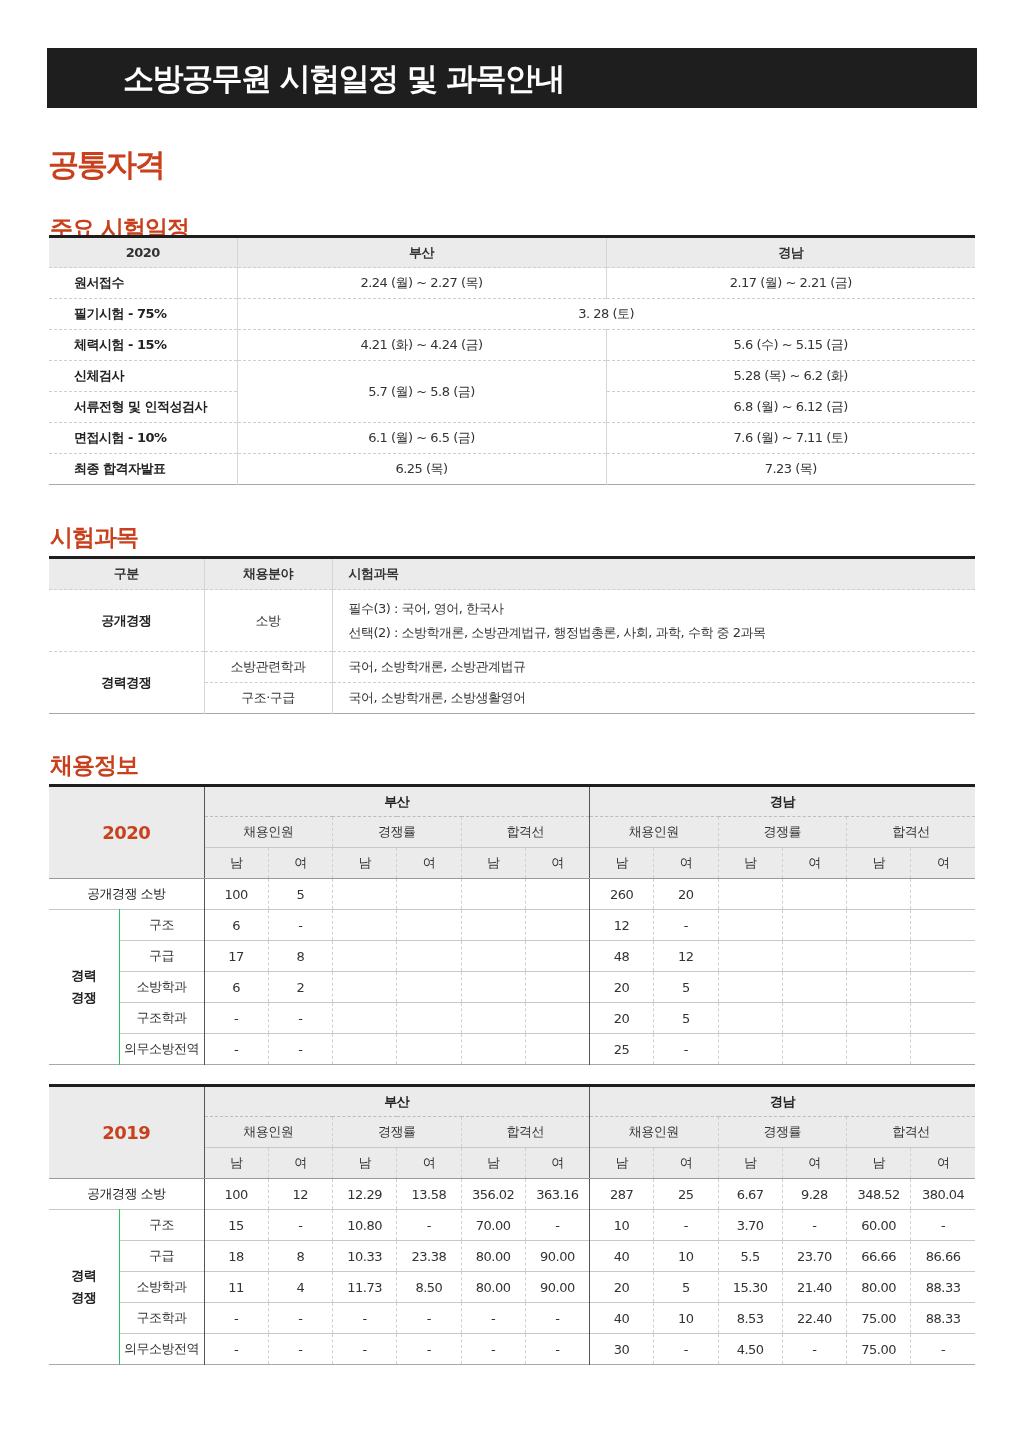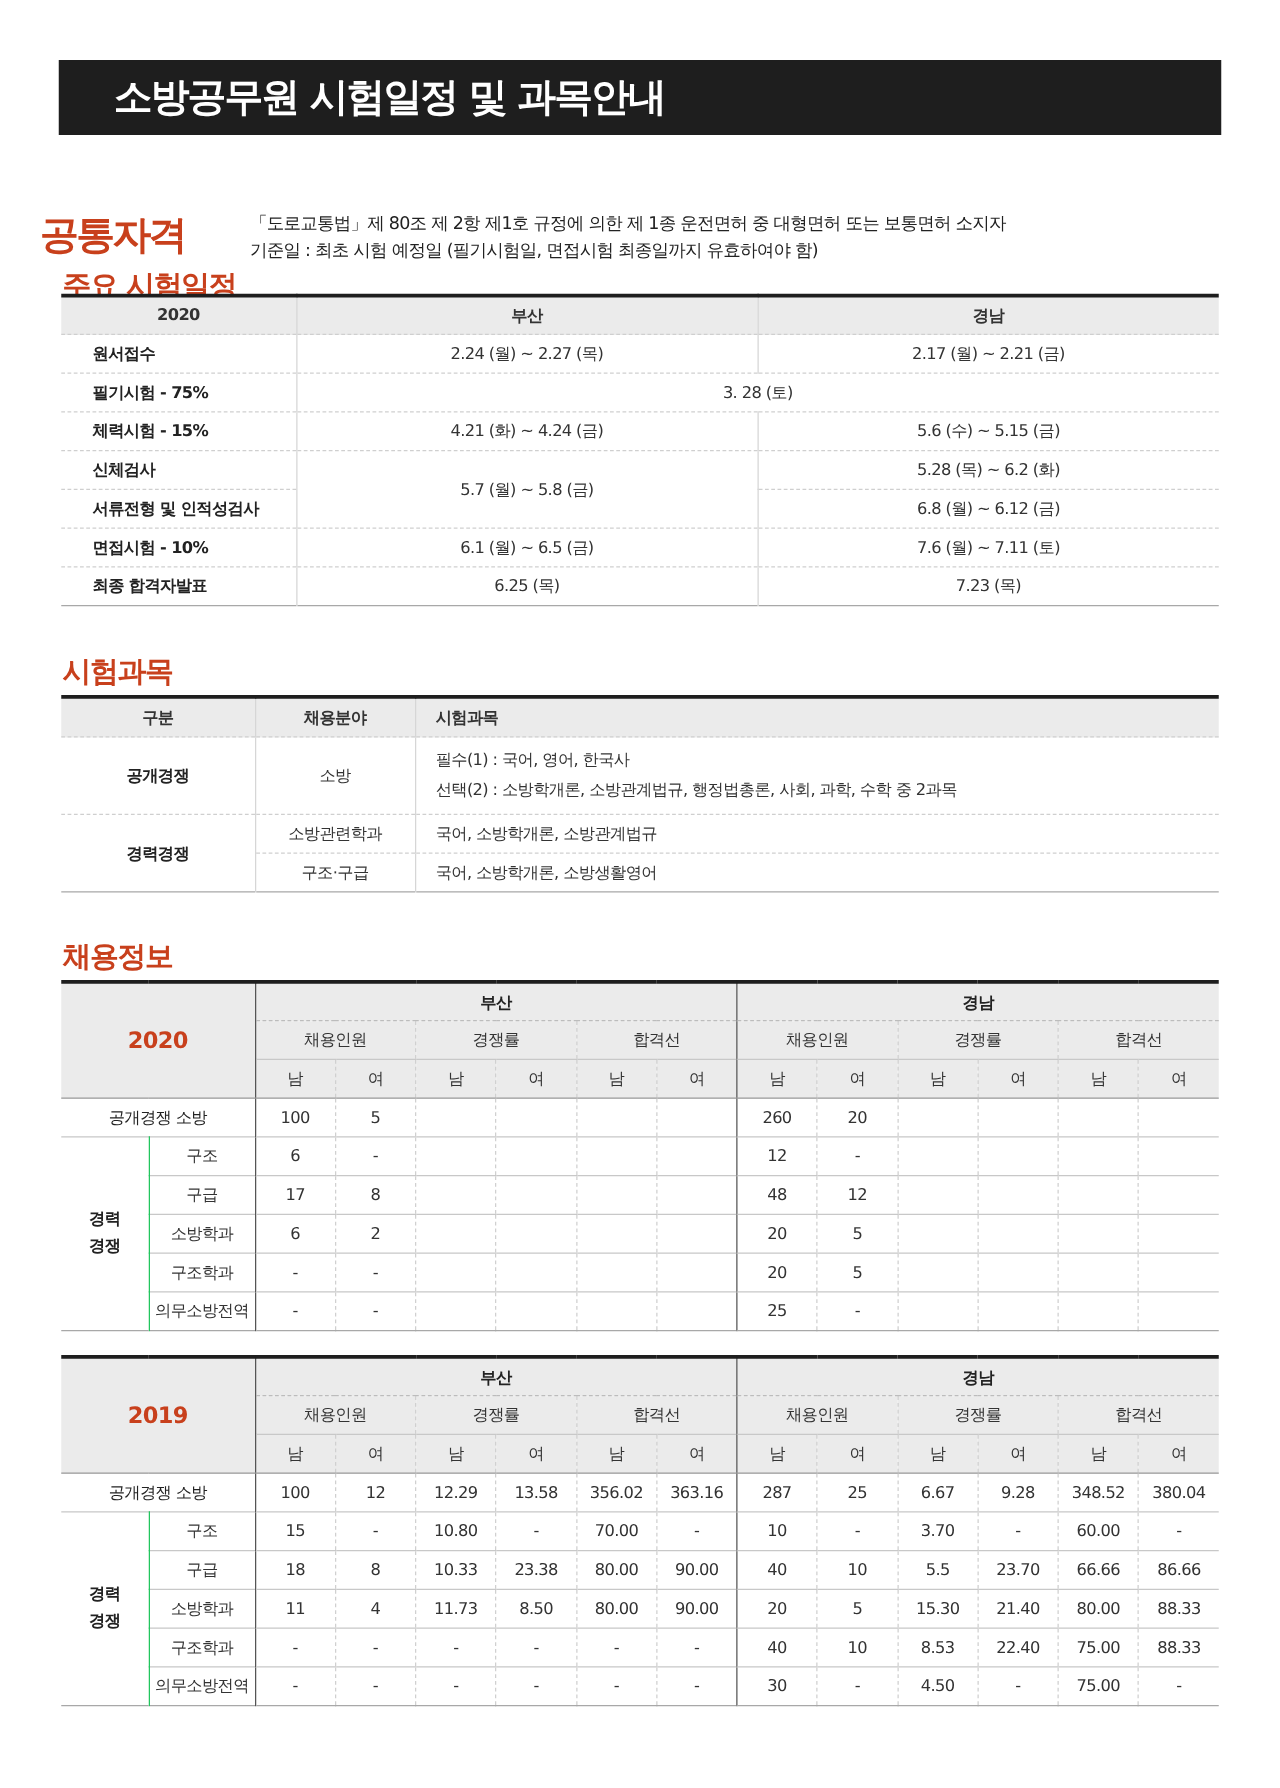--- a/index.html
+++ b/index.html
@@ -7,30 +7,30 @@
     width: 1024px; height: 1430px; background: #ffffff;
     font-family: "DejaVu Sans", "Liberation Sans", sans-serif;
     color: #2a2a2a; position: relative; overflow: hidden;
   }
   .banner {
     position: absolute; left: 47px; top: 48px; width: 930px; height: 60px;
     background: #1e1e1e; display: flex;
   }
   .banner-title {
     flex: 1; color: #ffffff; font-size: 31px; font-weight: bold;
-    line-height: 60px; padding-left: 44px; letter-spacing: -1.5px;
+    line-height: 60px; padding-left: 44px; letter-spacing: -1.5px; margin-left: 32px;
   }
   .banner-contact {
     width: 167px; background: #c8401c; color: #fff; text-align: center;
     padding-top: 8px;
   }
   .banner-contact .url { font-size: 14px; line-height: 20px; }
   .banner-contact .phone { font-size: 15px; font-weight: bold; line-height: 22px; }
 
-  .qual { position: absolute; left: 32px; top: 144px; display: flex; margin-top: 24px; }
+  .qual { position: absolute; left: 48px; top: 144px; display: flex; }
   .qual-title {
     color: #c8401c; font-size: 31px; font-weight: bold; letter-spacing: -2px;
     width: 168px; line-height: 40px;
   }
   .qual-lines { font-size: 14px; line-height: 22px; color: #222; letter-spacing: -0.6px; }
 
   .sec-title {
     position: absolute; left: 50px; color: #c8401c; font-size: 23px;
     font-weight: bold; letter-spacing: -1px;
   }
@@ -75,24 +75,20 @@
 </style>
 </head>
 <body>
 
 <div class="banner">
   <div class="banner-title">소방공무원 시험일정 및 과목안내</div>
 </div>
 
 <div class="qual">
   <div class="qual-title">공통자격</div>
-  <div class="qual-lines">
-    <div>「도로교통법」제 80조 제 2항 제1호 규정에 의한 제 1종 운전면허 중 대형면허 또는 보통면허 소지자</div>
-    <div>기준일 : 최초 시험 예정일 (필기시험일, 면접시험 최종일까지 유효하여야 함)</div>
-  </div>
 </div>
 
 <div class="sec-title" style="top:213px">주요 시험일정</div>
 <table id="schedule" class="top-border">
   <colgroup>
       <col style="width:188px">
       <col style="width:369px">
       <col>
     </colgroup>
   <tbody>
@@ -147,21 +143,21 @@
   <tbody>
       <tr>
     <th>구분</th>
     <th>채용분야</th>
     <th>시험과목</th>
   </tr>
   <tr style="height:62px">
     <td class="bold">공개경쟁</td>
     <td>소방</td>
     <td>
-      <div class="sub-line">필수(1) : 국어, 영어, 한국사</div>
+      <div class="sub-line">필수(3) : 국어, 영어, 한국사</div>
       <div class="sub-line">선택(2) : 소방학개론, 소방관계법규, 행정법총론, 사회, 과학, 수학 중 2과목</div>
     </td>
   </tr>
   <tr>
     <td rowspan="2" class="bold">경력경쟁</td>
     <td>소방관련학과</td>
     <td>국어, 소방학개론, 소방관계법규</td>
   </tr>
   <tr>
     <td>구조·구급</td>

